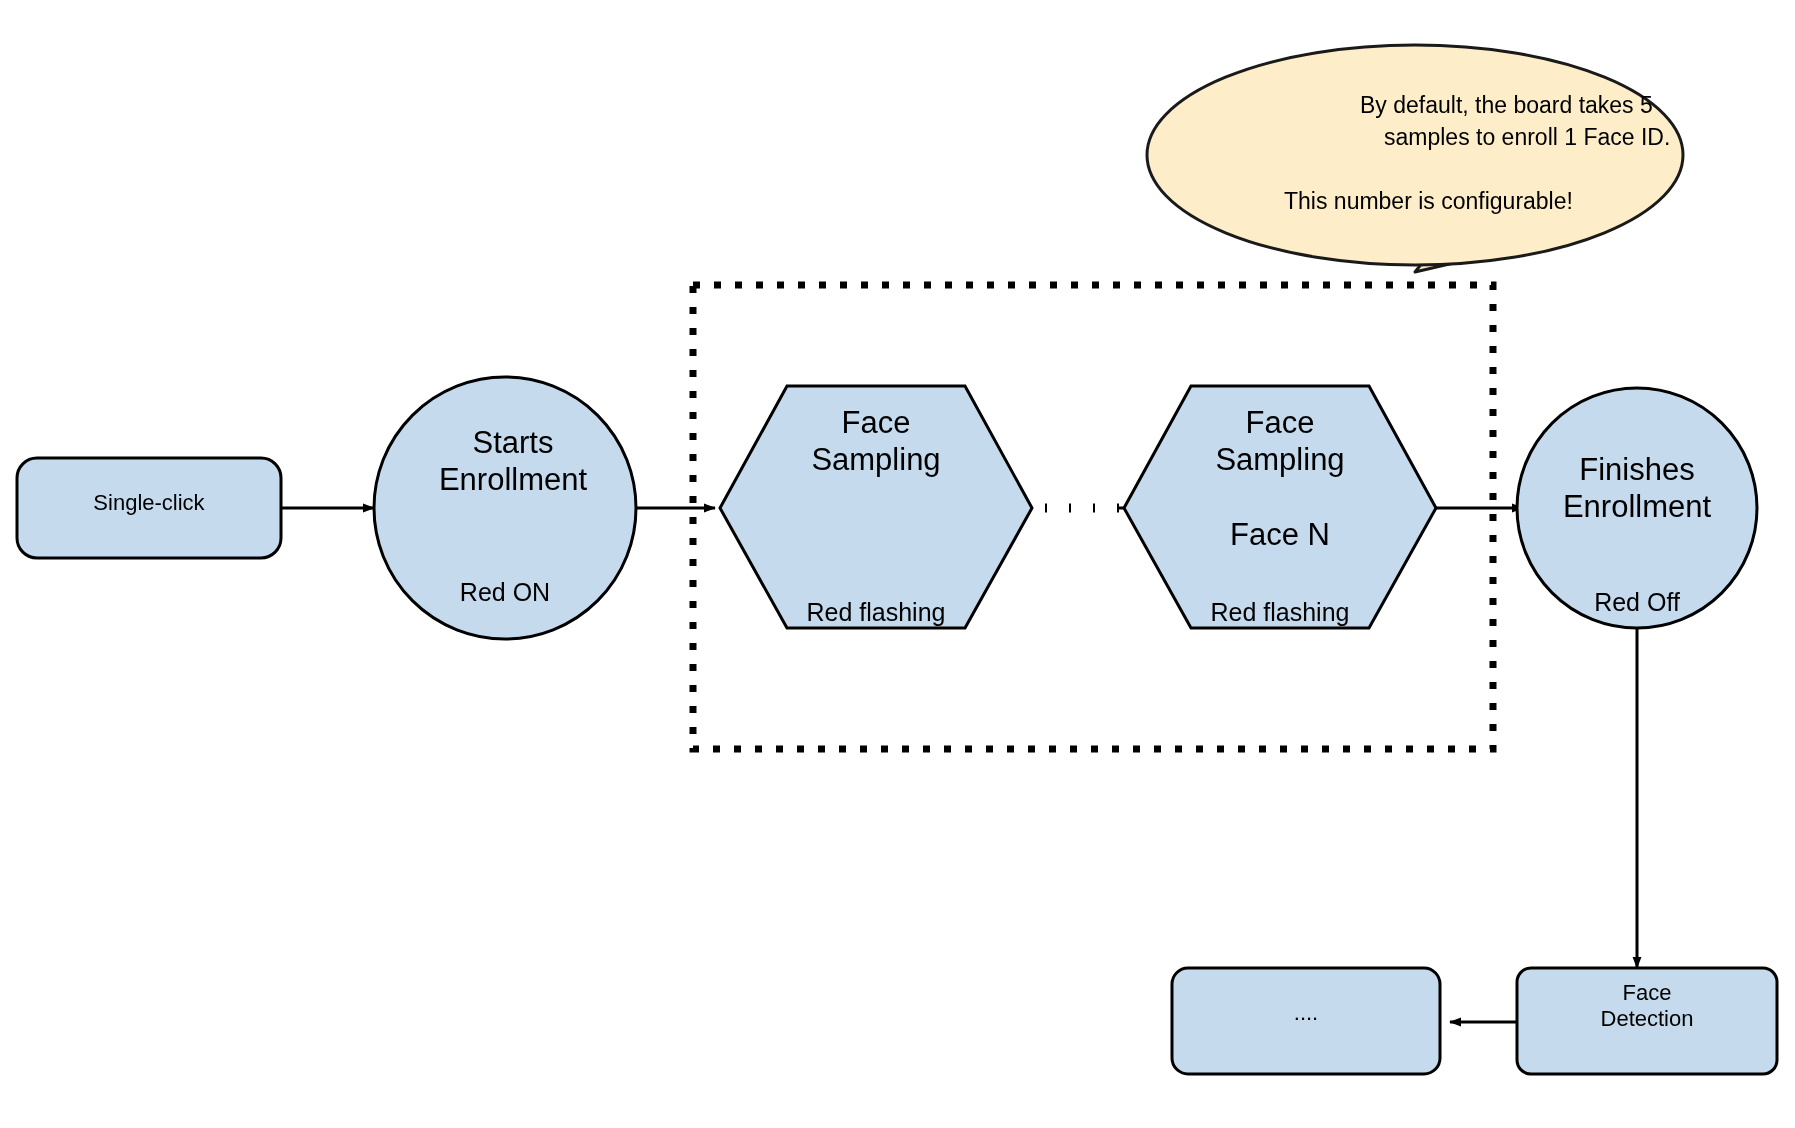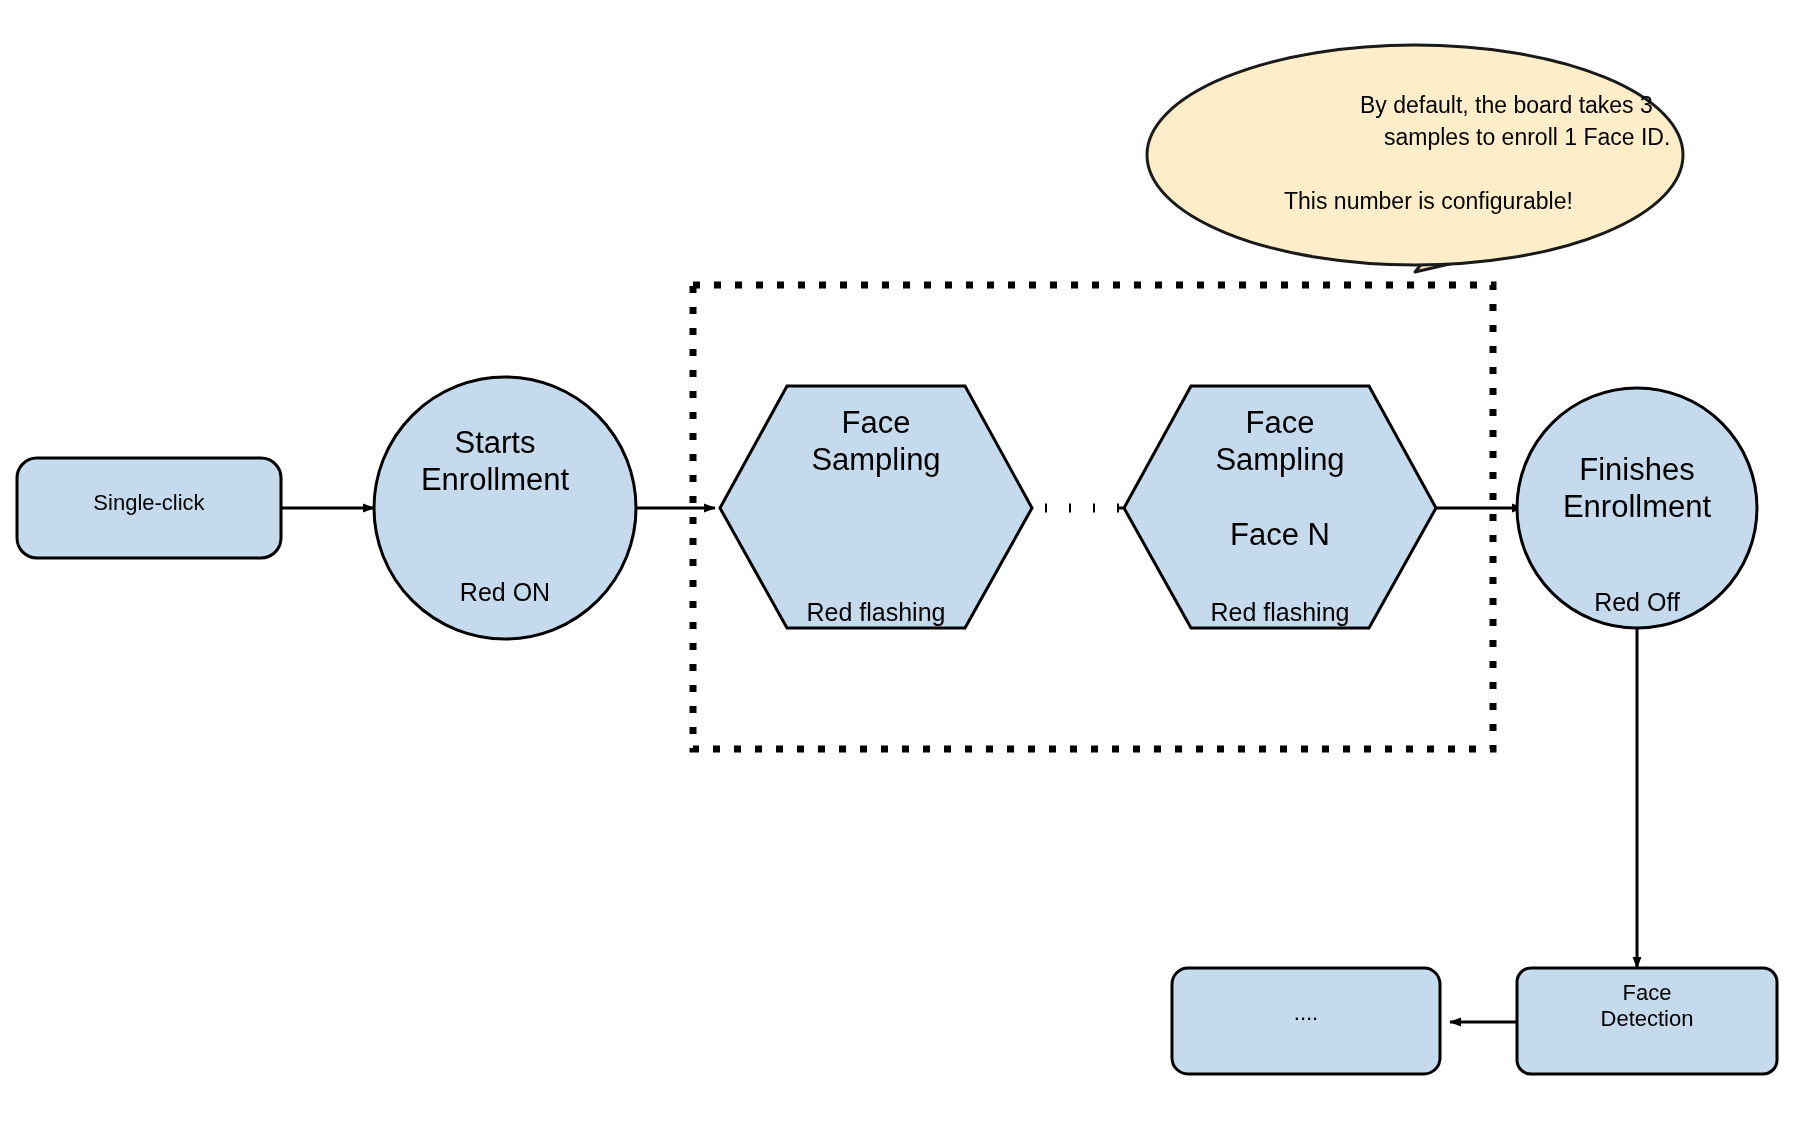--- a/index.html
+++ b/index.html
@@ -86,21 +86,21 @@
     <rect x="1517" y="968" width="260" height="106" rx="14" ry="14" fill="#c5daed" stroke="#000000" stroke-width="3"></rect>
 
     <rect x="1172" y="968" width="268" height="106" rx="16" ry="16" fill="#c5daed" stroke="#000000" stroke-width="3"></rect>
 
     <path d="M 1470 242 L 1540 243 L 1415 272 L 1455 222 Z" fill="#fdeec9" stroke="#1a1a1a" stroke-width="3" stroke-linejoin="round"></path>
     <ellipse cx="1415" cy="155" rx="268" ry="110" fill="#fdeec9" stroke="#1a1a1a" stroke-width="3"></ellipse>
   </svg>
 
   <div class="node-label title-text-lg" style="left:17px; top:490px; width:264px;">Single-click</div>
 
-  <div class="node-label title-text" style="left:365px; top:425px; width:260px;">Starts
+  <div class="node-label title-text" style="left:383px; top:425px; width:260px;">Starts
 Enrollment</div>
   <div class="node-label sub-text" style="left:375px; top:578px; width:260px;">Red ON</div>
 
   <div class="node-label title-text" style="left:746px; top:405px; width:260px;">Face
 Sampling</div>
   <div class="node-label sub-text" style="left:746px; top:598px; width:260px;">Red flashing</div>
 
   <div class="node-label title-text" style="left:1150px; top:405px; width:260px;">Face
 Sampling</div>
   <div class="node-label title-text" style="left:1150px; top:517px; width:260px;">Face N</div>
@@ -108,17 +108,17 @@
 
   <div class="node-label title-text" style="left:1507px; top:452px; width:260px;">Finishes
 Enrollment</div>
   <div class="node-label sub-text" style="left:1507px; top:588px; width:260px;">Red Off</div>
 
   <div class="node-label title-text-lg" style="left:1517px; top:980px; width:260px;">Face
 Detection</div>
 
   <div class="node-label title-text-lg" style="left:1172px; top:1000px; width:268px;">....</div>
 
-  <div class="callout-text" style="left:1360px; top:90px; width:340px;">By default, the board takes 3</div>
+  <div class="callout-text" style="left:1360px; top:90px; width:340px;">By default, the board takes 5</div>
   <div class="callout-text" style="left:1360px; top:122px; width:340px;margin-left:24px;">samples to enroll 1 Face ID.</div>
   <div class="callout-text" style="left:1284px; top:186px; width:340px;">This number is configurable!</div>
 
 </div>
 
 </body></html>

